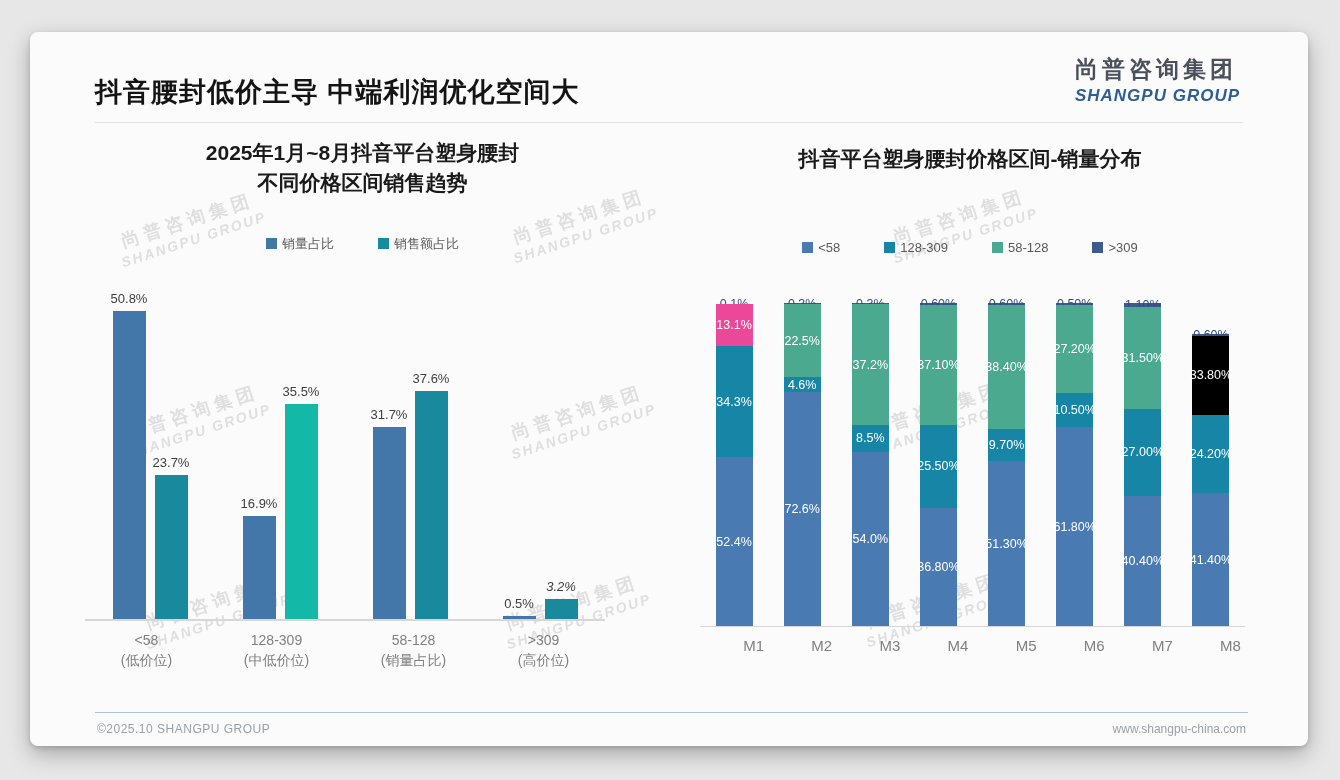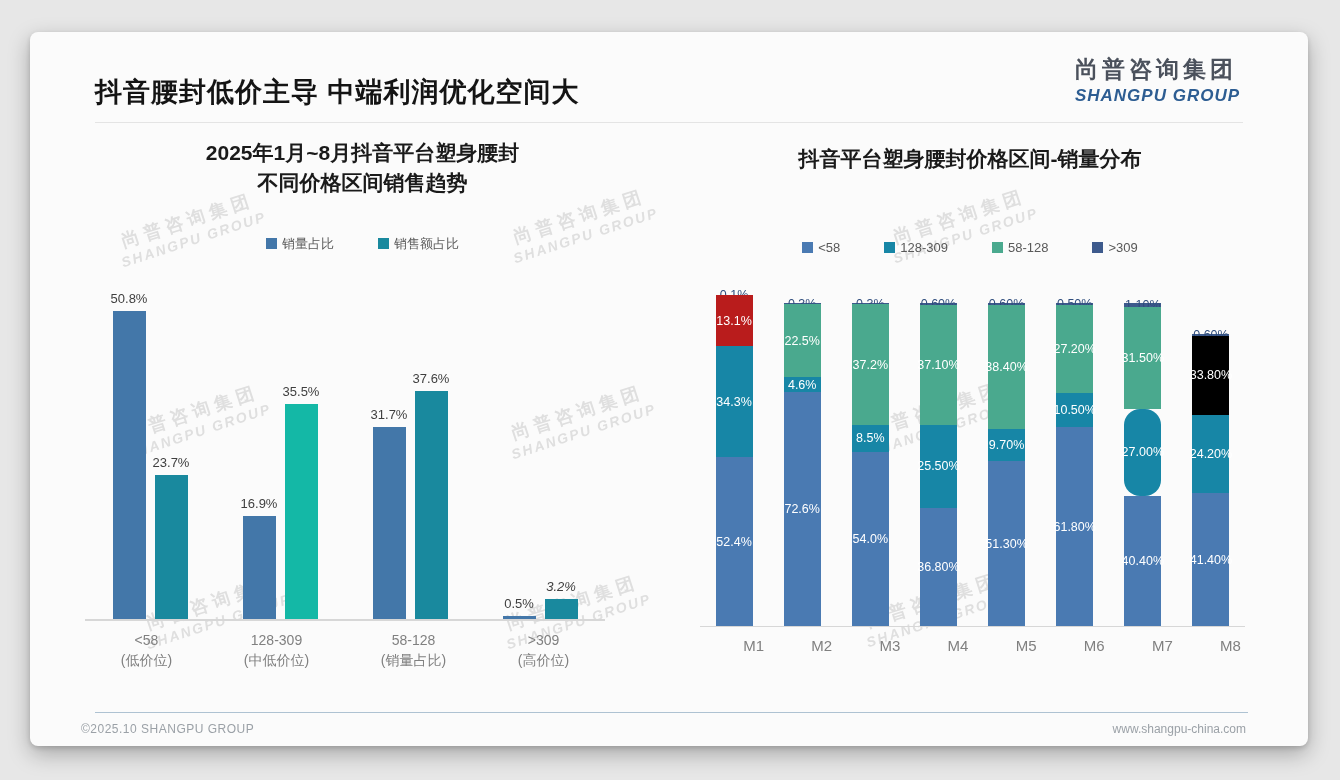--- a/index.html
+++ b/index.html
@@ -51,21 +51,21 @@
             display:flex; justify-content:space-around; align-items:flex-end;
             border-bottom:1px solid #d7d7d7; }
   .rbar { width:37px; display:flex; flex-direction:column-reverse; }
   .rseg { display:flex; align-items:center; justify-content:center; overflow:visible; }
   .rval { font-size:12.5px; line-height:0; white-space:nowrap; }
   #r-xrow { margin-left:30px; width:545px; display:flex; justify-content:space-around; margin-top:10px; }
   .rxslot { text-align:right; font-size:15px; color:#808080; width:60px; }
 
   
   .ft-divider { position:absolute; left:65px; right:60px; top:680px; height:1px; background:#aec2d2; }
-  .ft-left  { position:absolute; left:51px;  top:690px; font-size:12px; color:#9ba1a7; letter-spacing:.5px; }
+  .ft-left  { position:absolute; left:67px;  top:690px; font-size:12px; color:#9ba1a7; letter-spacing:.5px; }
   .ft-right { position:absolute; right:62px; top:690px; font-size:12px; color:#9ba1a7; }
 </style>
 </head>
 <body>
 
 <div class="slide">
 
   <div id="wm-layer">
       <div class="wm" style="left: 160px; top: 196px;">
         <div class="wm1">尚普咨询集团</div>
@@ -203,21 +203,21 @@
         </div>
       </div>
     <div id="r-plot">
         <div class="rbar">
           <div class="rseg" style="height: 169.252px; background: rgb(74, 122, 178);">
             <span class="rval" style="color: rgb(255, 255, 255);">52.4%</span>
           </div>
           <div class="rseg" style="height: 110.789px; background: rgb(23, 134, 166);">
             <span class="rval" style="color: rgb(255, 255, 255);">34.3%</span>
           </div>
-          <div class="rseg" style="height: 51px; background: #b91c1c;">
+          <div class="rseg" style="height: 42px; background: #ec4899;">
             <span class="rval" style="color: rgb(255, 255, 255);">13.1%</span>
           </div>
           <div class="rseg" style="height: 0.323px; background: rgb(61, 90, 140);">
             <span class="rval" style="color: rgb(47, 77, 125);">0.1%</span>
           </div>
         </div>
         <div class="rbar">
           <div class="rseg" style="height: 234.498px; background: rgb(74, 122, 178);">
             <span class="rval" style="color: rgb(255, 255, 255);">72.6%</span>
           </div>
@@ -284,21 +284,21 @@
             <span class="rval" style="color: rgb(255, 255, 255);">27.20%</span>
           </div>
           <div class="rseg" style="height: 1.615px; background: rgb(61, 90, 140);">
             <span class="rval" style="color: rgb(47, 77, 125);">0.50%</span>
           </div>
         </div>
         <div class="rbar">
           <div class="rseg" style="height: 130.492px; background: rgb(74, 122, 178);">
             <span class="rval" style="color: rgb(255, 255, 255);">40.40%</span>
           </div>
-          <div class="rseg" style="height: 87.21px; background: rgb(23, 134, 166); border-radius: 16px;">
+          <div class="rseg" style="height: 87.21px; background: rgb(23, 134, 166);">
             <span class="rval" style="color: rgb(255, 255, 255);">27.00%</span>
           </div>
           <div class="rseg" style="height: 101.745px; background: rgb(74, 169, 142);">
             <span class="rval" style="color: rgb(255, 255, 255);">31.50%</span>
           </div>
           <div class="rseg" style="height: 3.553px; background: rgb(61, 90, 140);">
             <span class="rval" style="color: rgb(47, 77, 125);">1.10%</span>
           </div>
         </div>
         <div class="rbar">

